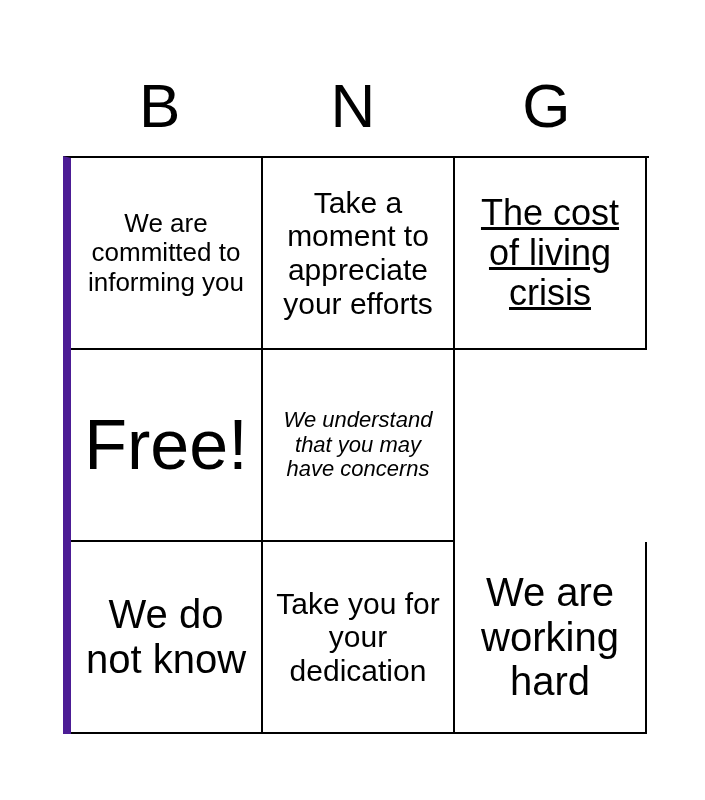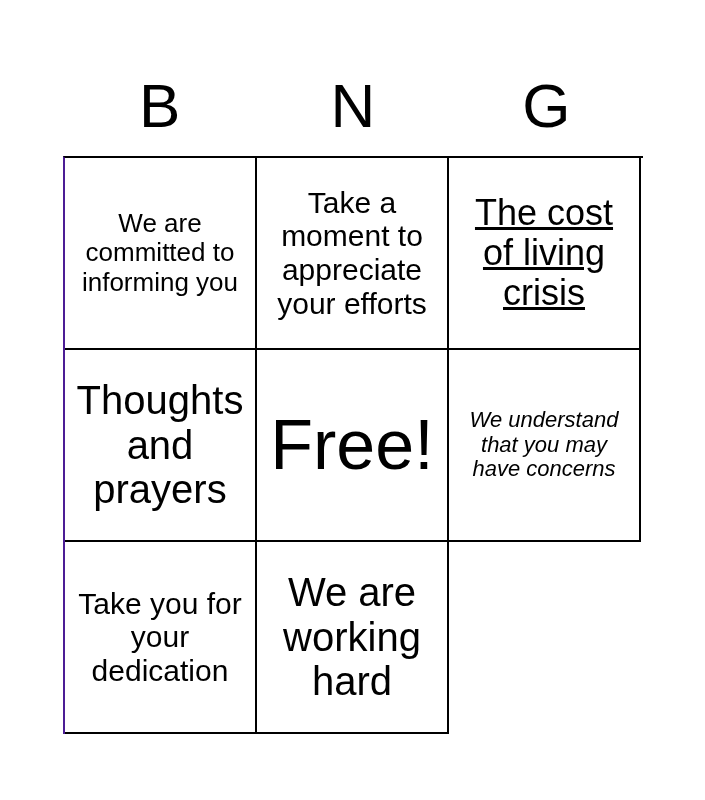--- a/index.html
+++ b/index.html
@@ -30,21 +30,21 @@
     flex: 1 1 0;
     text-align: center;
     font-size: 62px;
     line-height: 100px;
     font-weight: normal;
     letter-spacing: 0px;
   }
   .grid {
     width: 578px;
     border-top: 2px solid #000000;
-    border-left: 2px solid #4c1d95;
+    border-left: 8px solid #4c1d95;
     box-sizing: content-box;
   }
   .grid-row {
     display: flex;
     width: 578px;
   }
   .cell {
     width: 192px;
     height: 192px;
     border-right: 2px solid #000000;
@@ -89,32 +89,32 @@
       </div>
       <div class="cell s-md">
         <span class="cell-text">Take a moment to appreciate your efforts</span>
       </div>
       <div class="cell s-lg">
         <span class="cell-text">The cost of living crisis</span>
       </div>
     </div>
 
     <div class="grid-row">
-      <div class="cell s-xl">
-        <span class="cell-text">Thoughts and prayers</span>
-      </div>
       <div class="cell s-free">
         <span class="cell-text">Free!</span>
       </div>
       <div class="cell s-xs">
         <span class="cell-text">We understand that you may have concerns</span>
       </div>
     </div>
 
     <div class="grid-row">
+      <div class="cell s-xl">
+        <span class="cell-text">We do not know</span>
+      </div>
       <div class="cell s-md">
         <span class="cell-text">Take you for your dedication</span>
       </div>
       <div class="cell s-xl">
         <span class="cell-text">We are working hard</span>
       </div>
     </div>
 
   </div>
 </div>

